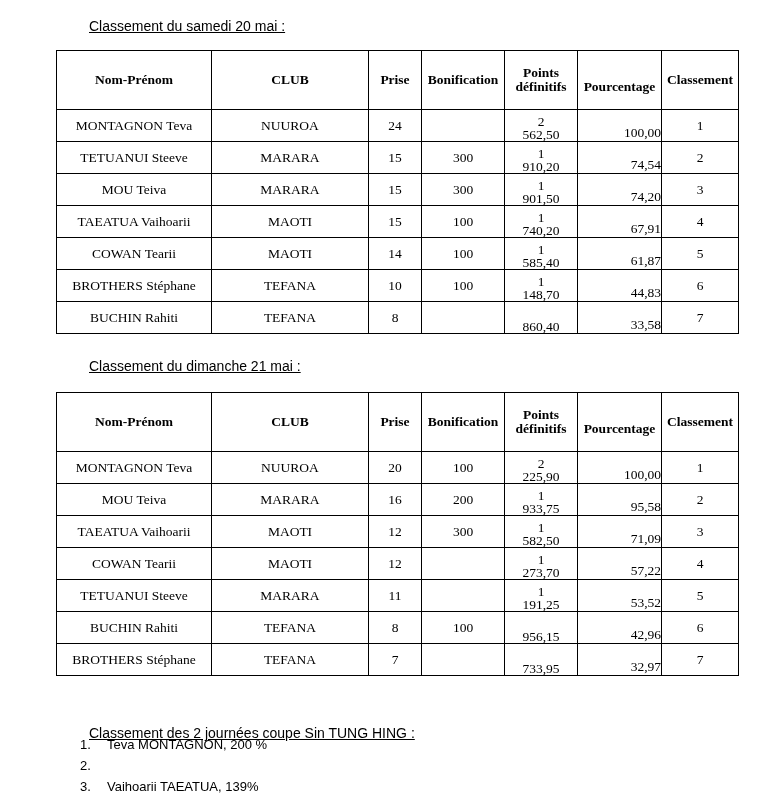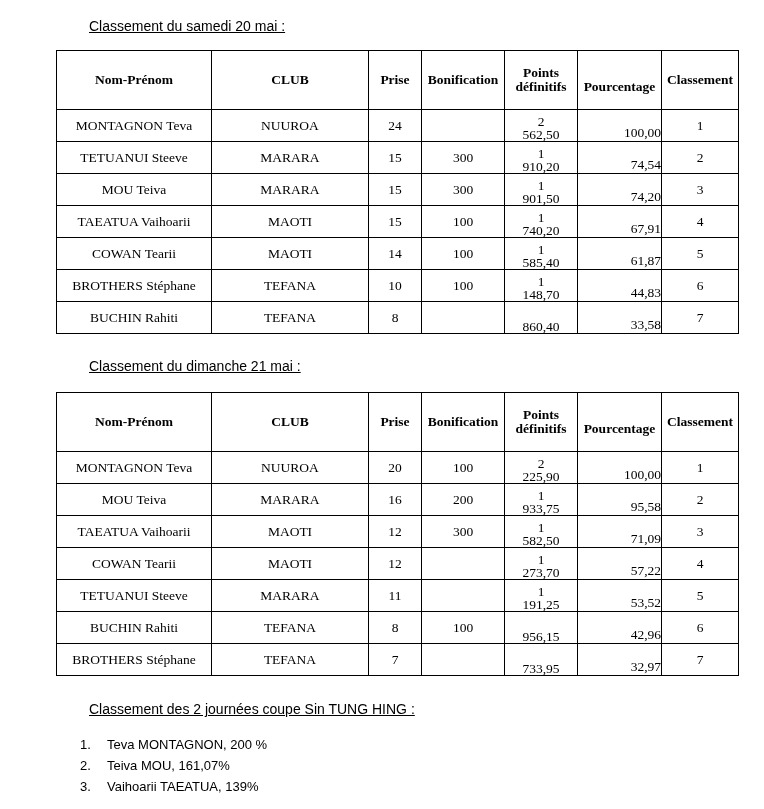--- a/index.html
+++ b/index.html
@@ -326,29 +326,28 @@
     <td>
           <div class="pct">
             <span>32,97</span>
           </div>
         </td>
     <td>7</td>
   </tr>
 </tbody>
 </table>
 
-<div class="heading" style="top:701px;">Classement des 2 journées coupe Sin TUNG HING :</div>
+<div class="heading" style="top:725px;">Classement des 2 journées coupe Sin TUNG HING :</div>
 <ol class="final-list" id="final-list">
   <li>
       <span class="num">1.</span>
       <span>Teva MONTAGNON, 200 %</span>
     </li>
 
   <li>
       <span class="num">2.</span>
-      <span>Teiva MOU, 161,07%</span>
     </li>
 
   <li>
       <span class="num">3.</span>
       <span>Vaihoarii TAEATUA, 139%</span>
     </li>
 </ol>
 
 </body></html>

